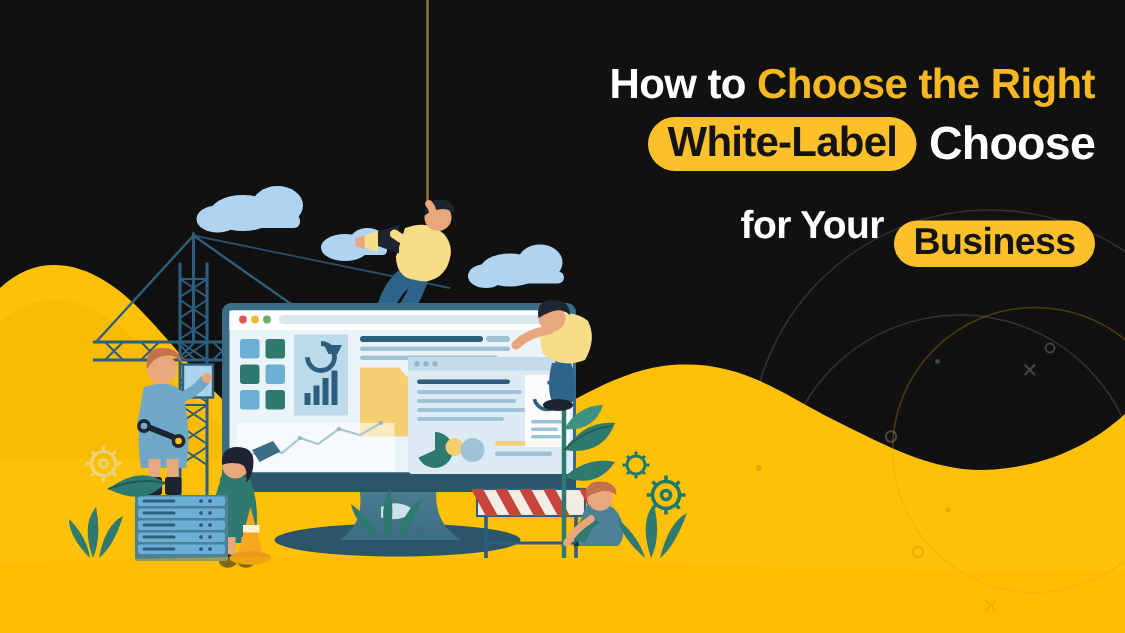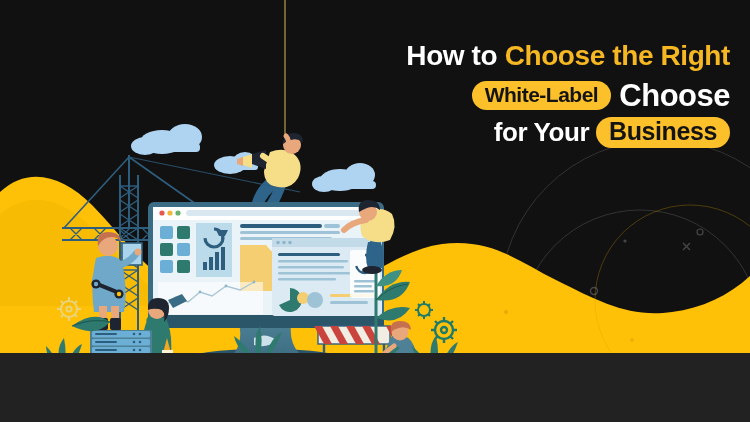--- a/index.html
+++ b/index.html
@@ -1,19 +1,19 @@
 <!DOCTYPE html>
 <html><head>
 <meta charset="utf-8">
 <style>
   * { margin:0; padding:0; box-sizing:border-box; }
   html,body { background:#222; }
   .banner {
     position:relative;
-    width:750px; height:353px;
+    width:750px; height:422px;
     overflow:hidden;
     background:#111111;
     font-family:"Liberation Sans", sans-serif;
   }
   .svg-layer { position:absolute; left:0; top:0; width:750px; height:422px; }
 
   
   .headline {
     position:absolute;
     right:20px; top:42px;
@@ -32,22 +32,22 @@
   .pill {
     display:inline-block;
     background:#FCC12A;
     color:#141414;
     border-radius:999px;
     padding:3px 14px 5px 14px;
     vertical-align:middle;
     position:relative;
     top:-2px;
   }
-  .pill.p2 { padding:3px 13px 5px 13px; font-size:21px; }
-  .pill.p4 { padding:2px 13px 4px 13px; font-size:25px; }
+  .pill.p2 { padding:3px 13px 5px 13px; font-size:28px; }
+  .pill.p4 { padding:2px 13px 4px 13px; font-size:25px;margin-top:26px; }
 </style>
 </head>
 <body>
 
 <div class="banner">
 
   <svg class="svg-layer" viewBox="0 0 750 422">
     <defs>
       <clipPath id="frame">
           <rect x="0" y="0" width="750" height="422"></rect>

